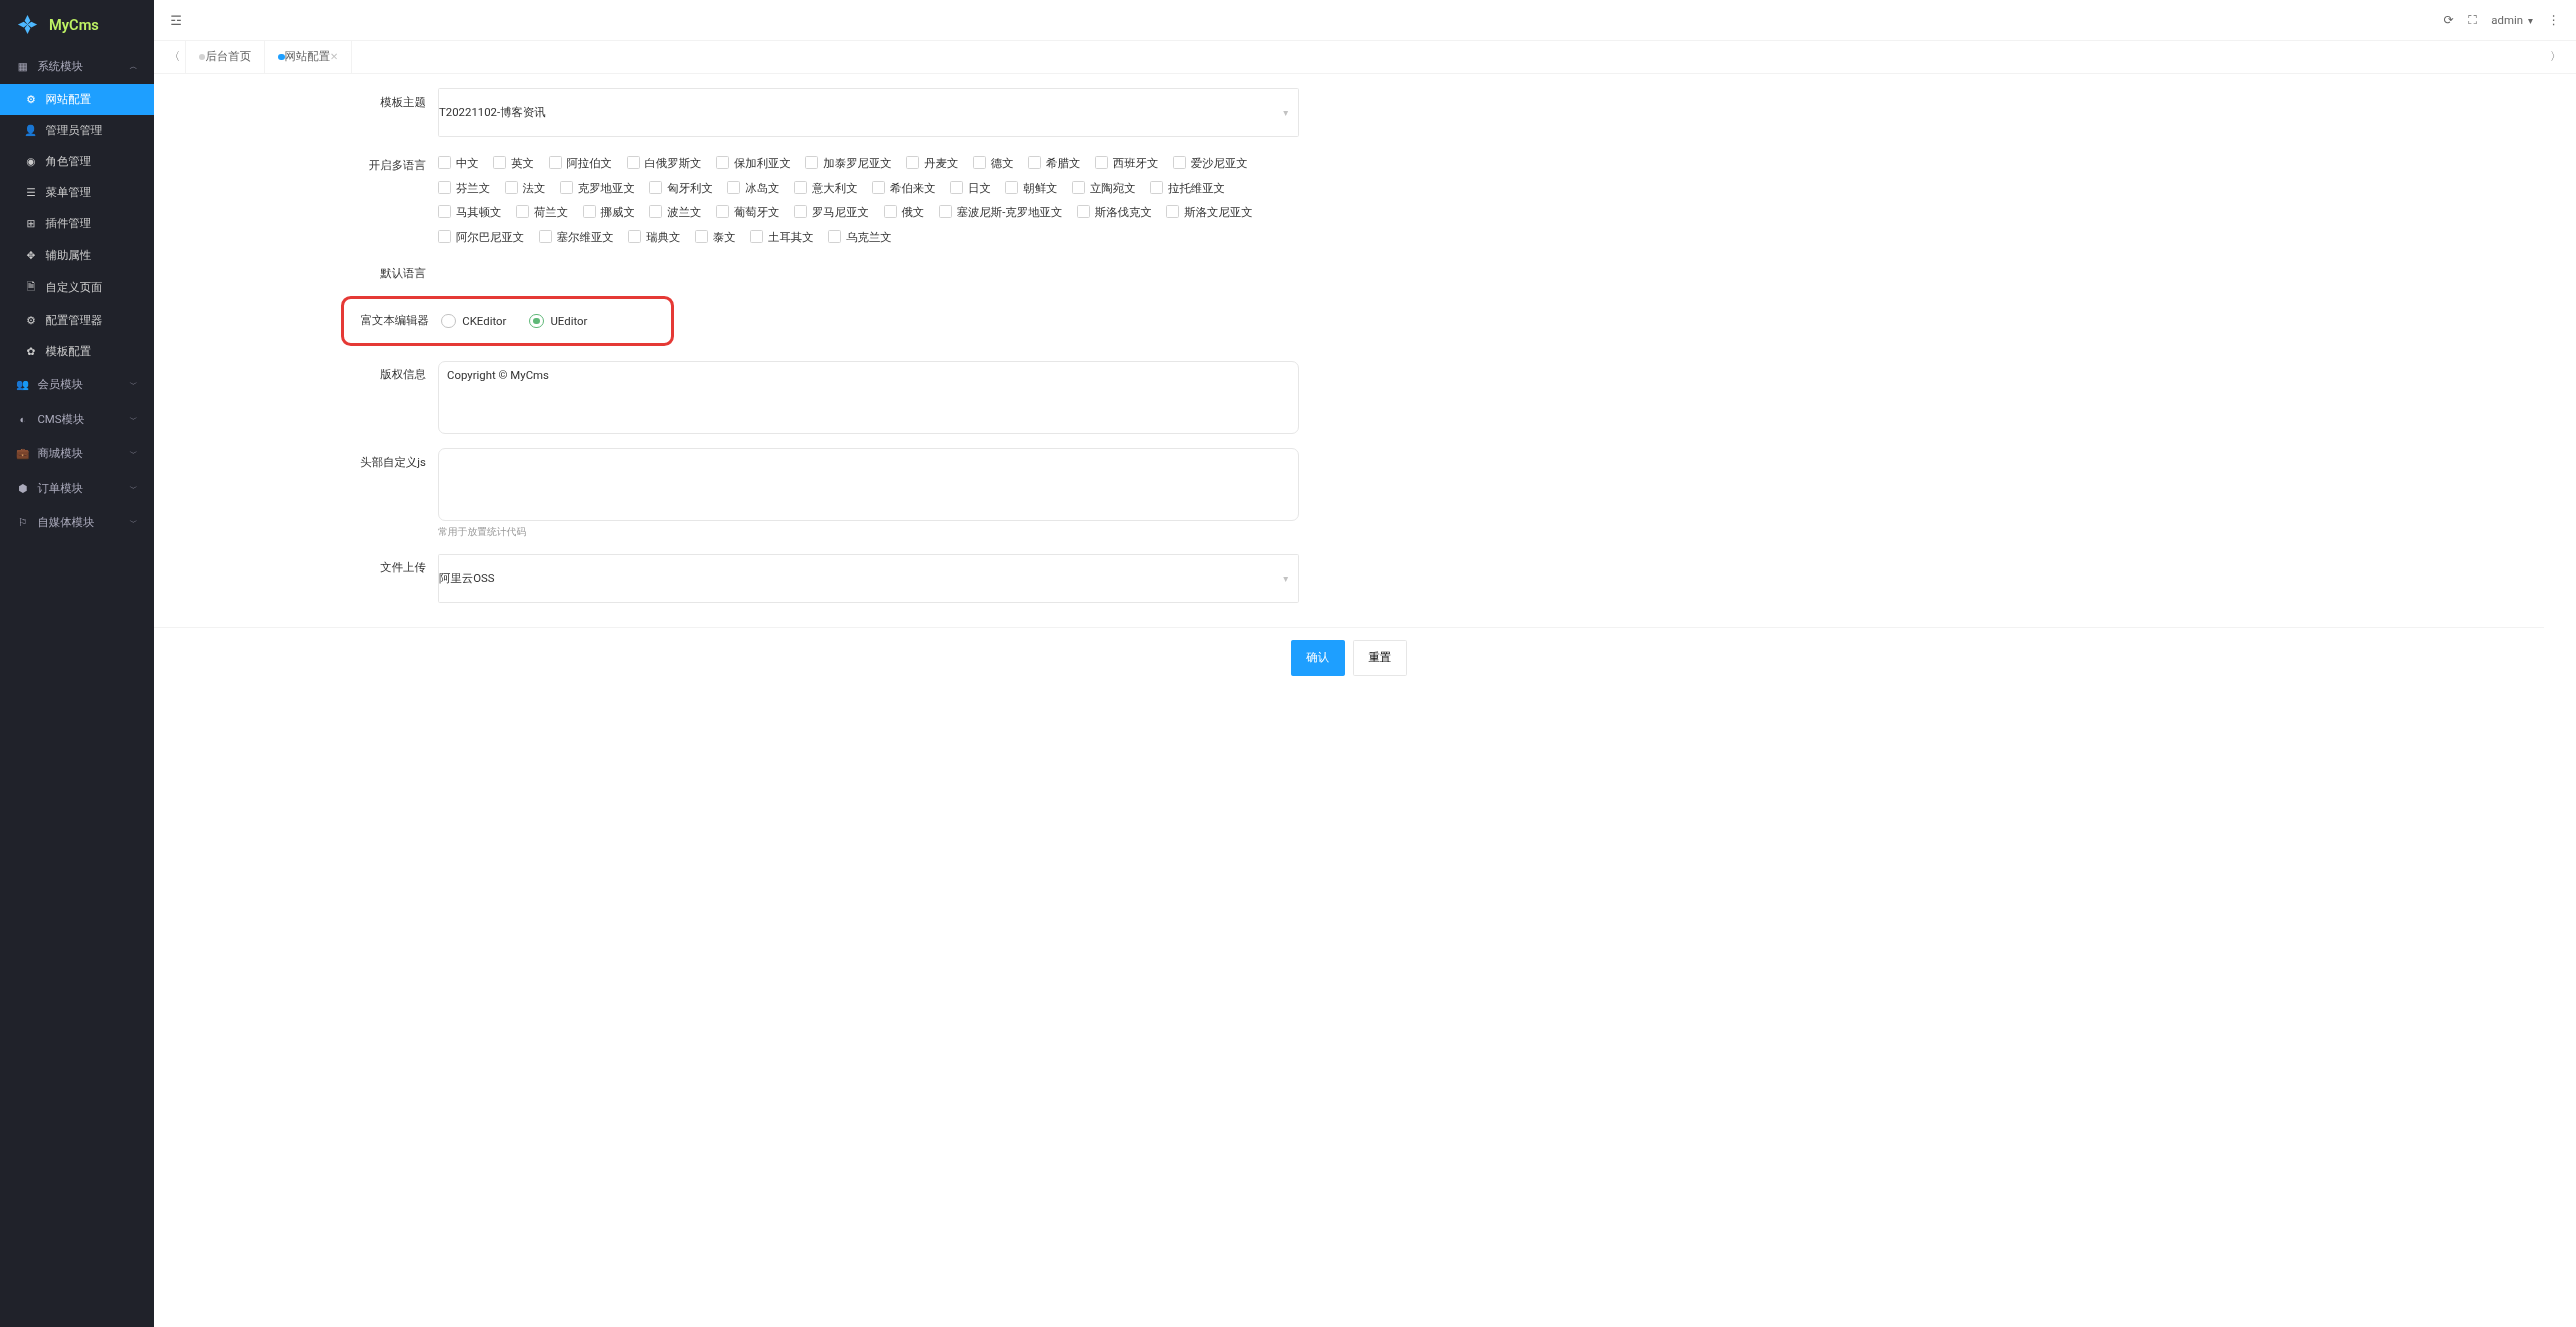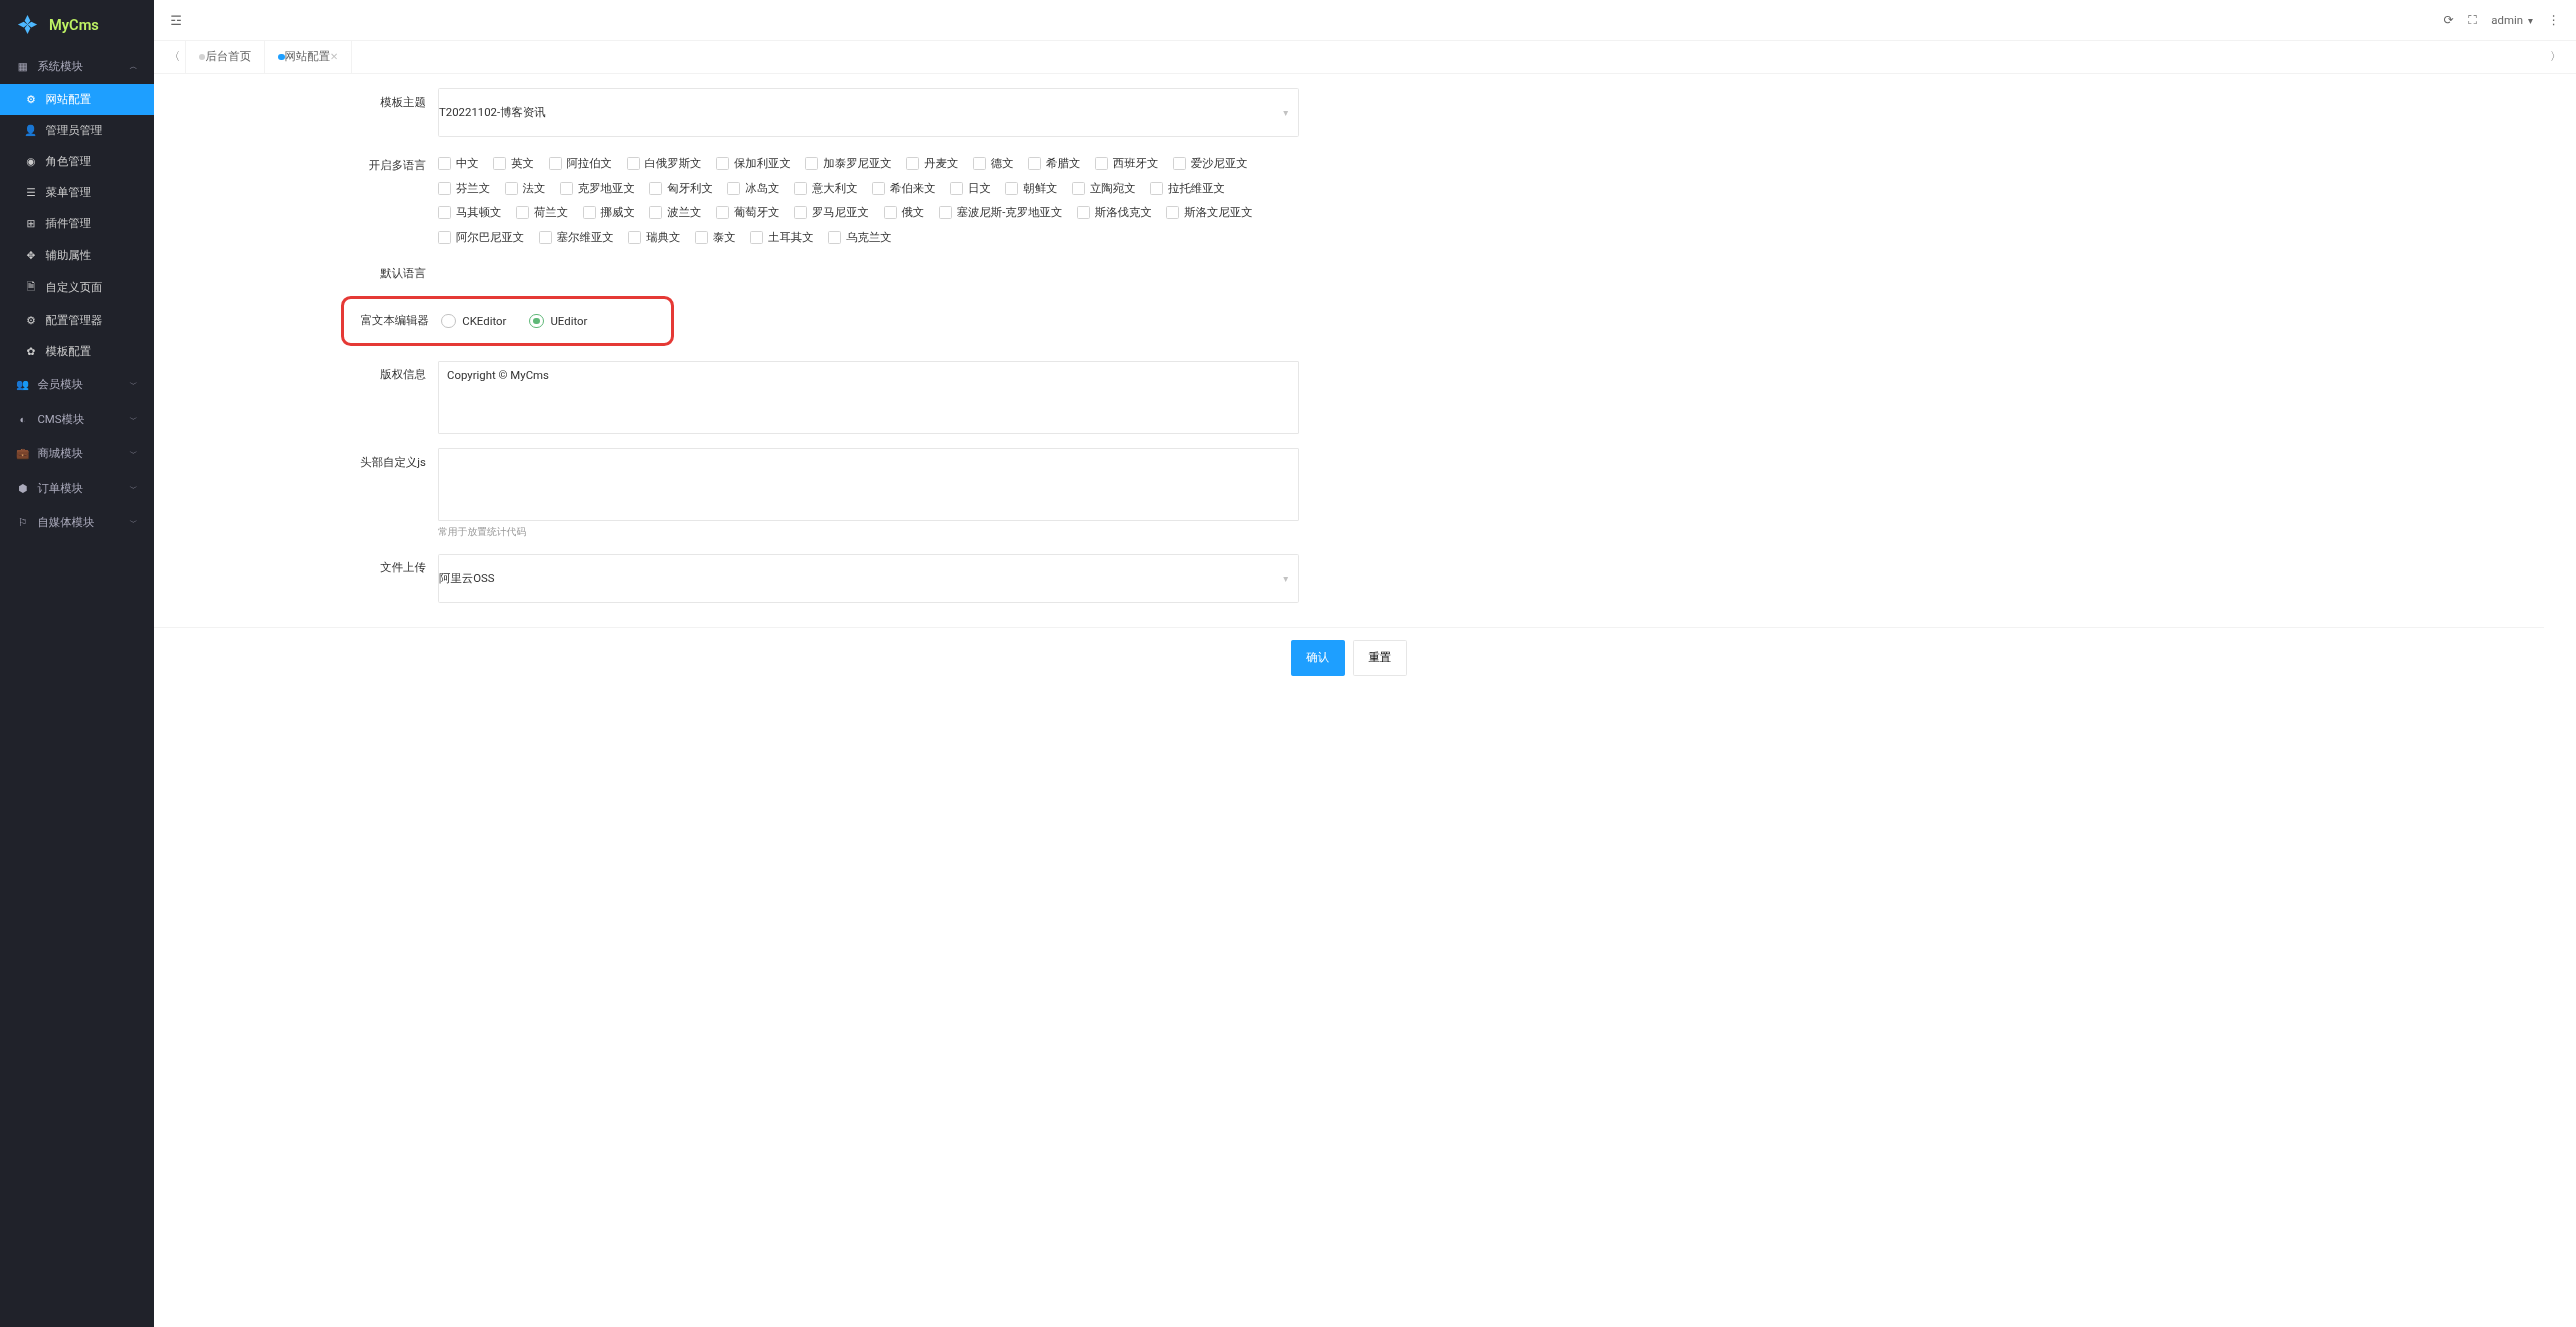--- a/index.html
+++ b/index.html
@@ -43,33 +43,33 @@
 
 .content { flex: 1; overflow-y: auto; padding: 14.6px 32.5px 0 0; }
 .form-row { display: flex; margin-bottom: 14.6px; align-items: flex-start; }
 .form-label { width: 284px; text-align: right; padding-right: 12.2px; padding-top: 6.5px; font-size: 11.4px; color: #333; flex-shrink: 0; }
 .form-control { flex: 1; max-width: 861px; }
 
 .select { border: 0.8px solid #e6e6e6; height: 49px; display: flex; align-items: center; padding: 0 0; border-radius: 1.6px; position: relative; cursor: pointer; }
 .select-caret { position: absolute; right: 9.8px; color: #c2c2c2; font-size: 9.8px; }
 
 .checkbox-group { display: flex; flex-wrap: wrap; gap: 9.8px 14.6px; padding-top: 4.1px; }
-.checkbox-item { display: flex; align-items: center; gap: 4.9px; cursor: pointer; }
+.checkbox-item { display: flex; gap: 4.9px; cursor: pointer; }
 .checkbox-box { width: 13px; height: 13px; border: 0.8px solid #d2d2d2; border-radius: 1.6px; }
 
 .highlight-box { border: 3.3px solid #e53935; border-radius: 9.8px; padding: 14.6px 12.2px; margin: 6.5px 0 14.6px 187px; width: 333px; display: flex; align-items: center; }
 .highlight-label { width: 85px; text-align: right; padding-right: 12.2px; font-size: 11.4px; }
 .radio-group { display: flex; gap: 23px; }
 .radio-item { display: flex; align-items: center; gap: 6.5px; cursor: pointer; }
 .radio-circle { width: 14.6px; height: 14.6px; border: 0.8px solid #c2c2c2; border-radius: 50%; display: flex; align-items: center; justify-content: center; }
 .radio-item.selected .radio-circle { border-color: #5fb878; }
 .radio-dot { width: 6.5px; height: 6.5px; border-radius: 50%; background: #5fb878; display: none; }
 .radio-item.selected .radio-dot { display: block; }
 
-.textarea { border: 0.8px solid #e6e6e6; border-radius: 1px; padding: 6.5px 8.1px; width: 100%; min-height: 73px; font-family: inherit; font-size: 11.4px; resize: vertical; position: relative; }
+.textarea { border: 0.8px solid #e6e6e6; border-radius: 7px; padding: 6.5px 8.1px; width: 100%; min-height: 73px; font-family: inherit; font-size: 11.4px; resize: vertical; position: relative; }
 .help-text { color: #999; font-size: 9.8px; margin-top: 4.9px; }
 
 .footer { border-top: 0.8px solid #f2f2f2; padding: 11.4px 0; display: flex; justify-content: center; gap: 8.1px; margin-top: 24.4px; }
 .btn { height: 36px; padding: 0 14.6px; border: 0.8px solid #e6e6e6; border-radius: 1.6px; cursor: pointer; font-size: 11.4px; background: #fff; display: inline-flex; align-items: center; }
 .btn.primary { background: #1e9fff; color: #fff; border-color: #1e9fff; }
 
 .arrow-icon { font-size: 9.8px; }
 </style>
 </head>
 <body>

